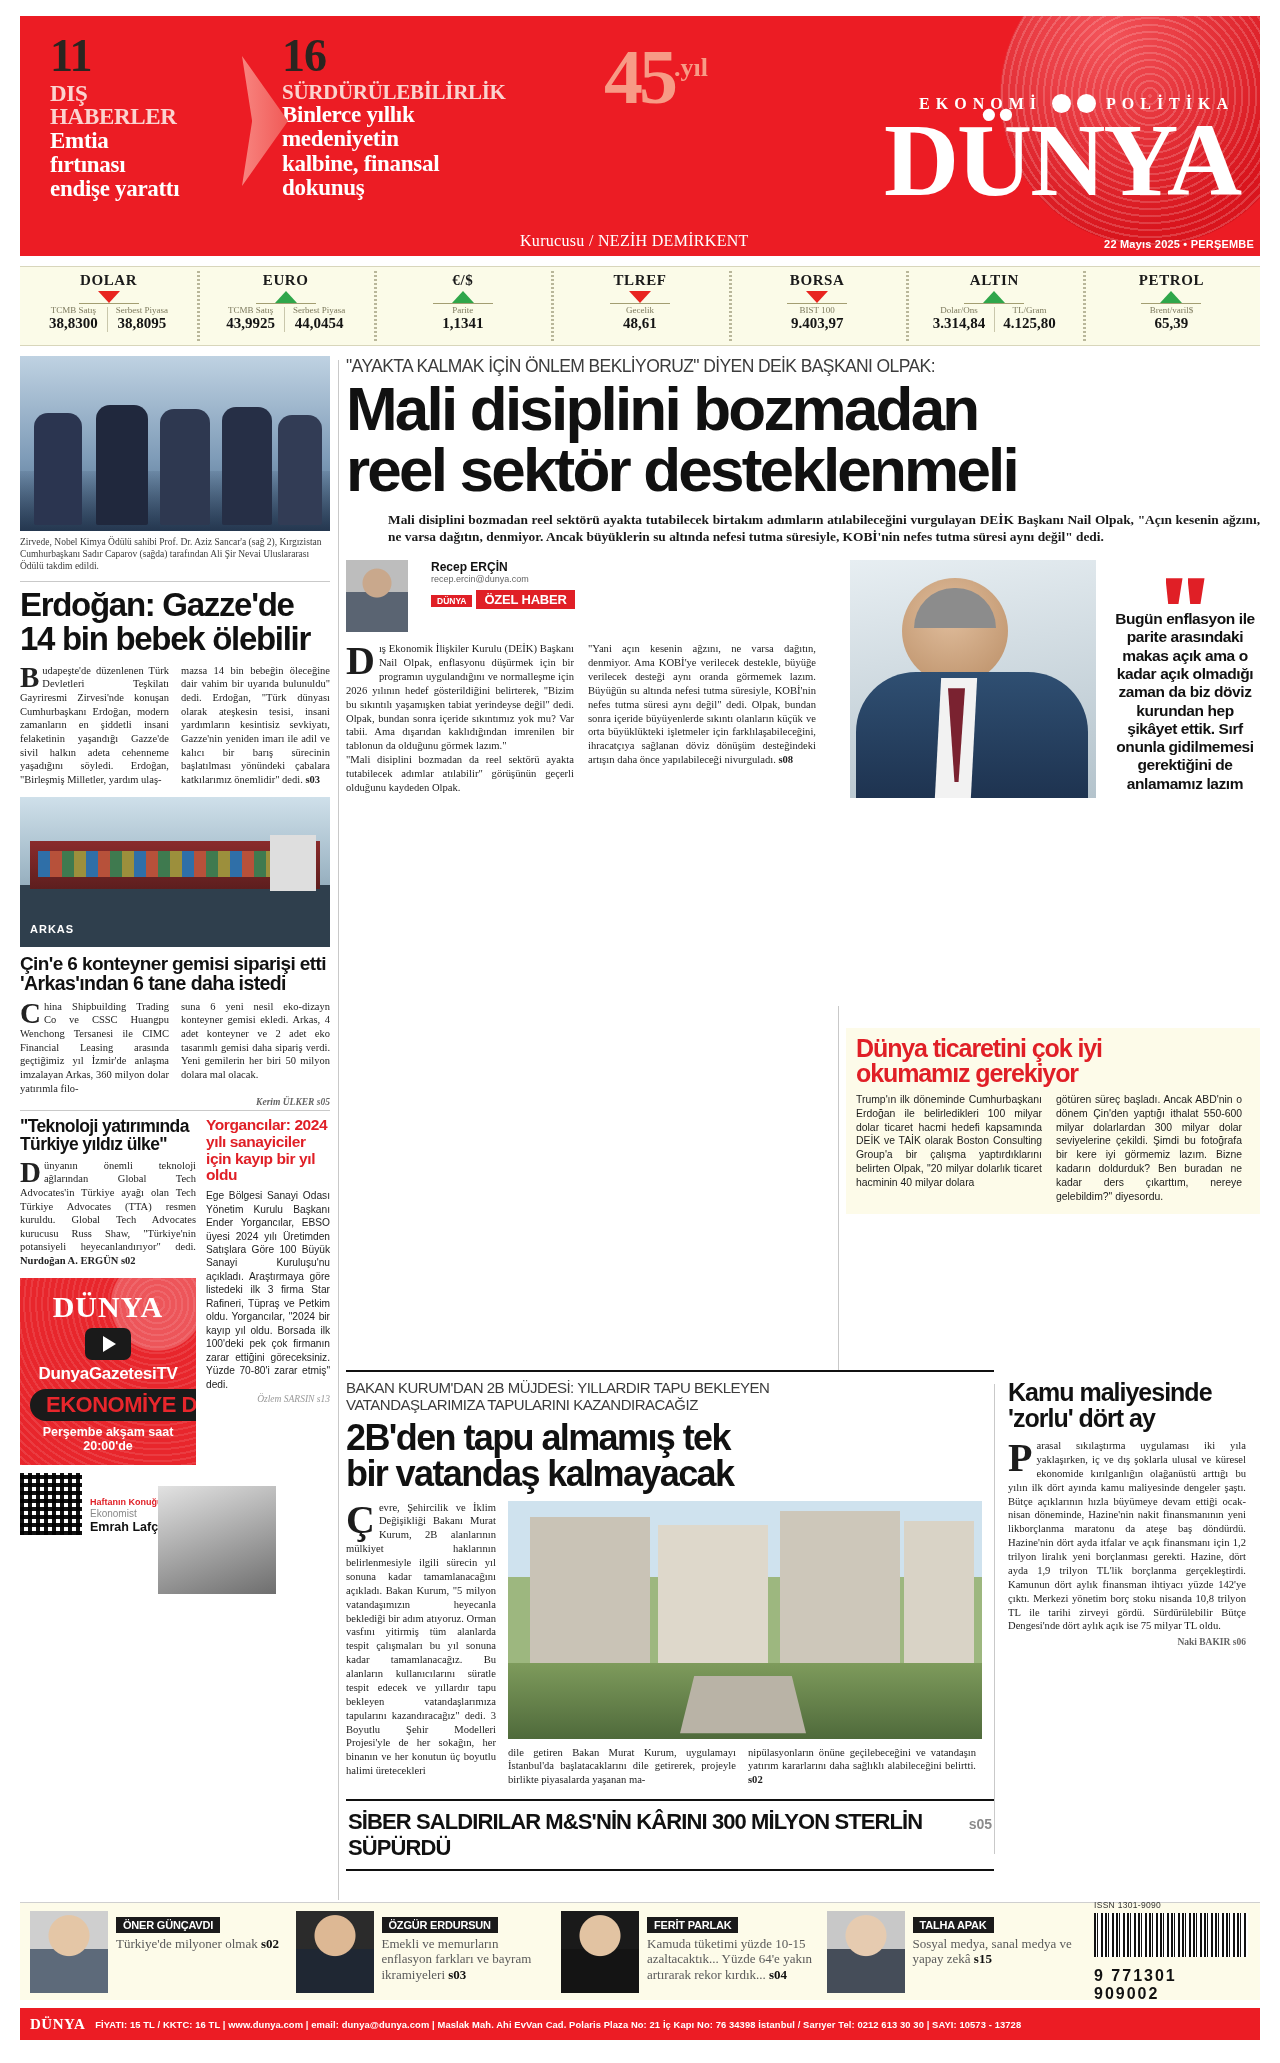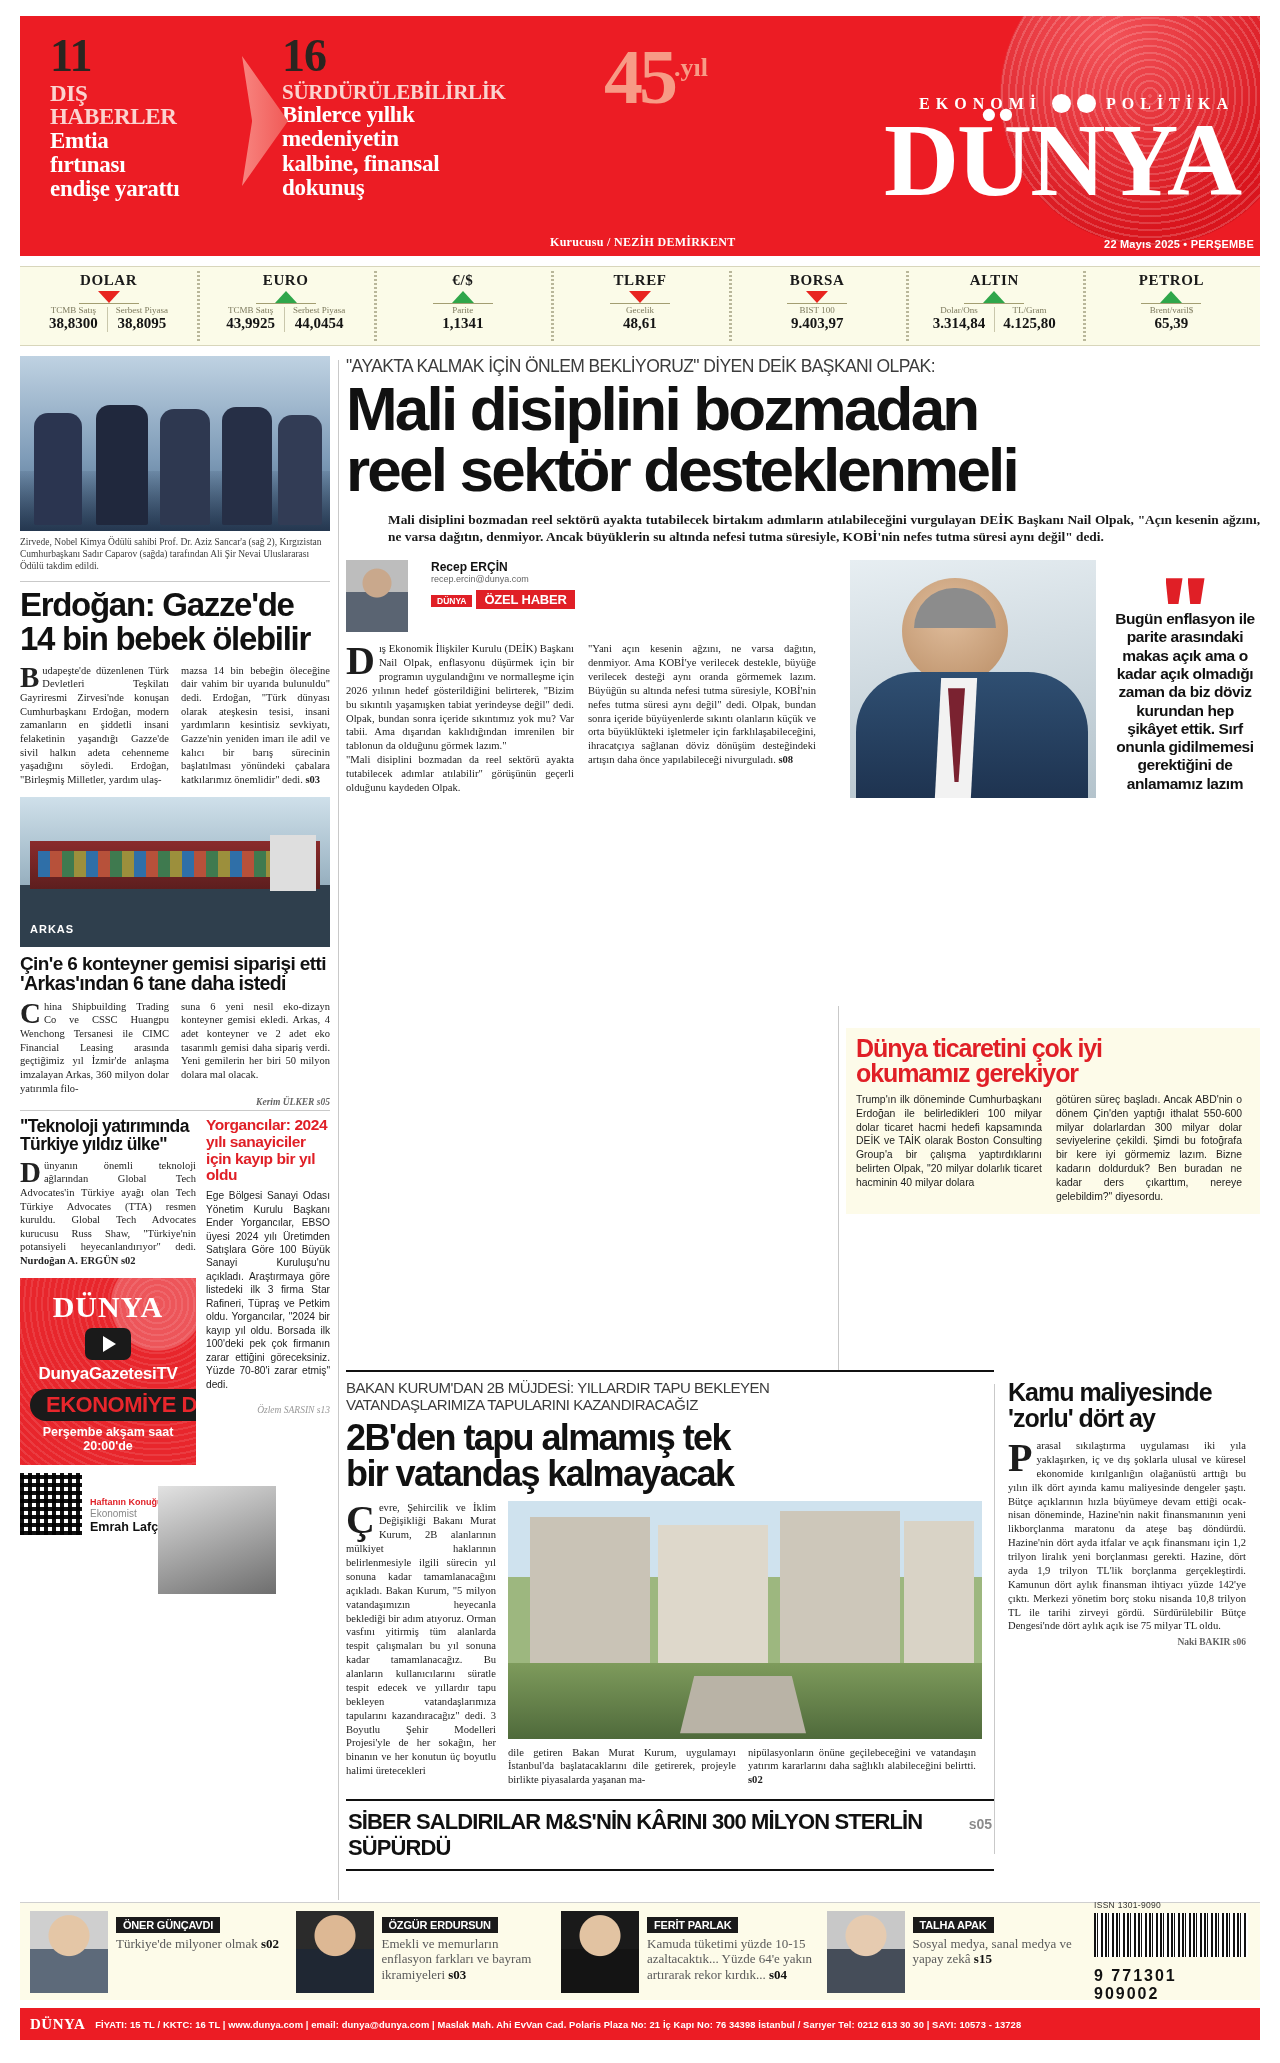--- a/index.html
+++ b/index.html
@@ -53,22 +53,22 @@
   }
   .mh-dots { display:flex; gap:6px; }
   .mh-dots i { width:19px; height:19px; background:#fff; border-radius:50%; display:block; }
   .mh-word {
     position:absolute; right:-6px; top:78px; width:100%;
     font-family:"Liberation Serif", serif; font-weight:bold;
     font-size:104px; color:#fff; letter-spacing:-2px; line-height:1; text-align:right;
   }
   .mh-founder {
     position:absolute; left:0; bottom:6px;
-    font-family:"Liberation Serif", serif; font-size:12px; font-weight:bold;
-    color:#fff; letter-spacing:.3px;margin-left:30px;
+    font-family:"Liberation Serif", serif; font-size:16px; font-weight:normal;
+    color:#fff; letter-spacing:.3px;
   }
   .mh-date {
     position:absolute; right:6px; bottom:6px;
     font-family:"Liberation Sans", sans-serif; font-size:11px; font-weight:bold;
     color:#fff; letter-spacing:.2px;
   }
 
   
   .ticker {
     position:absolute; left:20px; top:266px; width:1240px; height:80px;
@@ -453,21 +453,21 @@
               <div class="g1">Haftanın Konuğu</div>
               <div class="g2">Ekonomist</div>
               <div class="g3">Emrah Lafçı</div>
             </div>
           </div>
         </div>
 
         <div style="width:124px">
           <div class="yorg-title">Yorgancılar: 2024 yılı sanayiciler için kayıp bir yıl oldu</div>
           <div class="yorg-body" style="margin-top:5px">Ege Bölgesi Sanayi Odası Yönetim Kurulu Başkanı Ender Yorgancılar, EBSO üyesi 2024 yılı Üretimden Satışlara Göre 100 Büyük Sanayi Kuruluşu'nu açıkladı. Araştırmaya göre listedeki ilk 3 firma Star Rafineri, Tüpraş ve Petkim oldu. Yorgancılar, "2024 bir kayıp yıl oldu. Borsada ilk 100'deki pek çok firmanın zarar ettiğini göreceksiniz. Yüzde 70-80'i zarar etmiş" dedi.</div>
-          <div class="byline-sm" style="margin-top:14px;font-weight:normal;color:#999">Özlem SARSIN s13</div>
+          <div class="byline-sm" style="margin-top:3px;font-weight:normal;color:#999">Özlem SARSIN s13</div>
         </div>
       </div>
 
       <div class="guest-photo" style="position:absolute; left:138px; top:1130px; width:118px; height:108px; background:linear-gradient(160deg,#e2e2e2,#6e6e6e)"></div>
     </div>
 
     <div class="col-main">
 
       <div class="kicker-main">"AYAKTA KALMAK İÇİN ÖNLEM BEKLİYORUZ" DİYEN DEİK BAŞKANI OLPAK:</div>
       <div class="hl-main">

